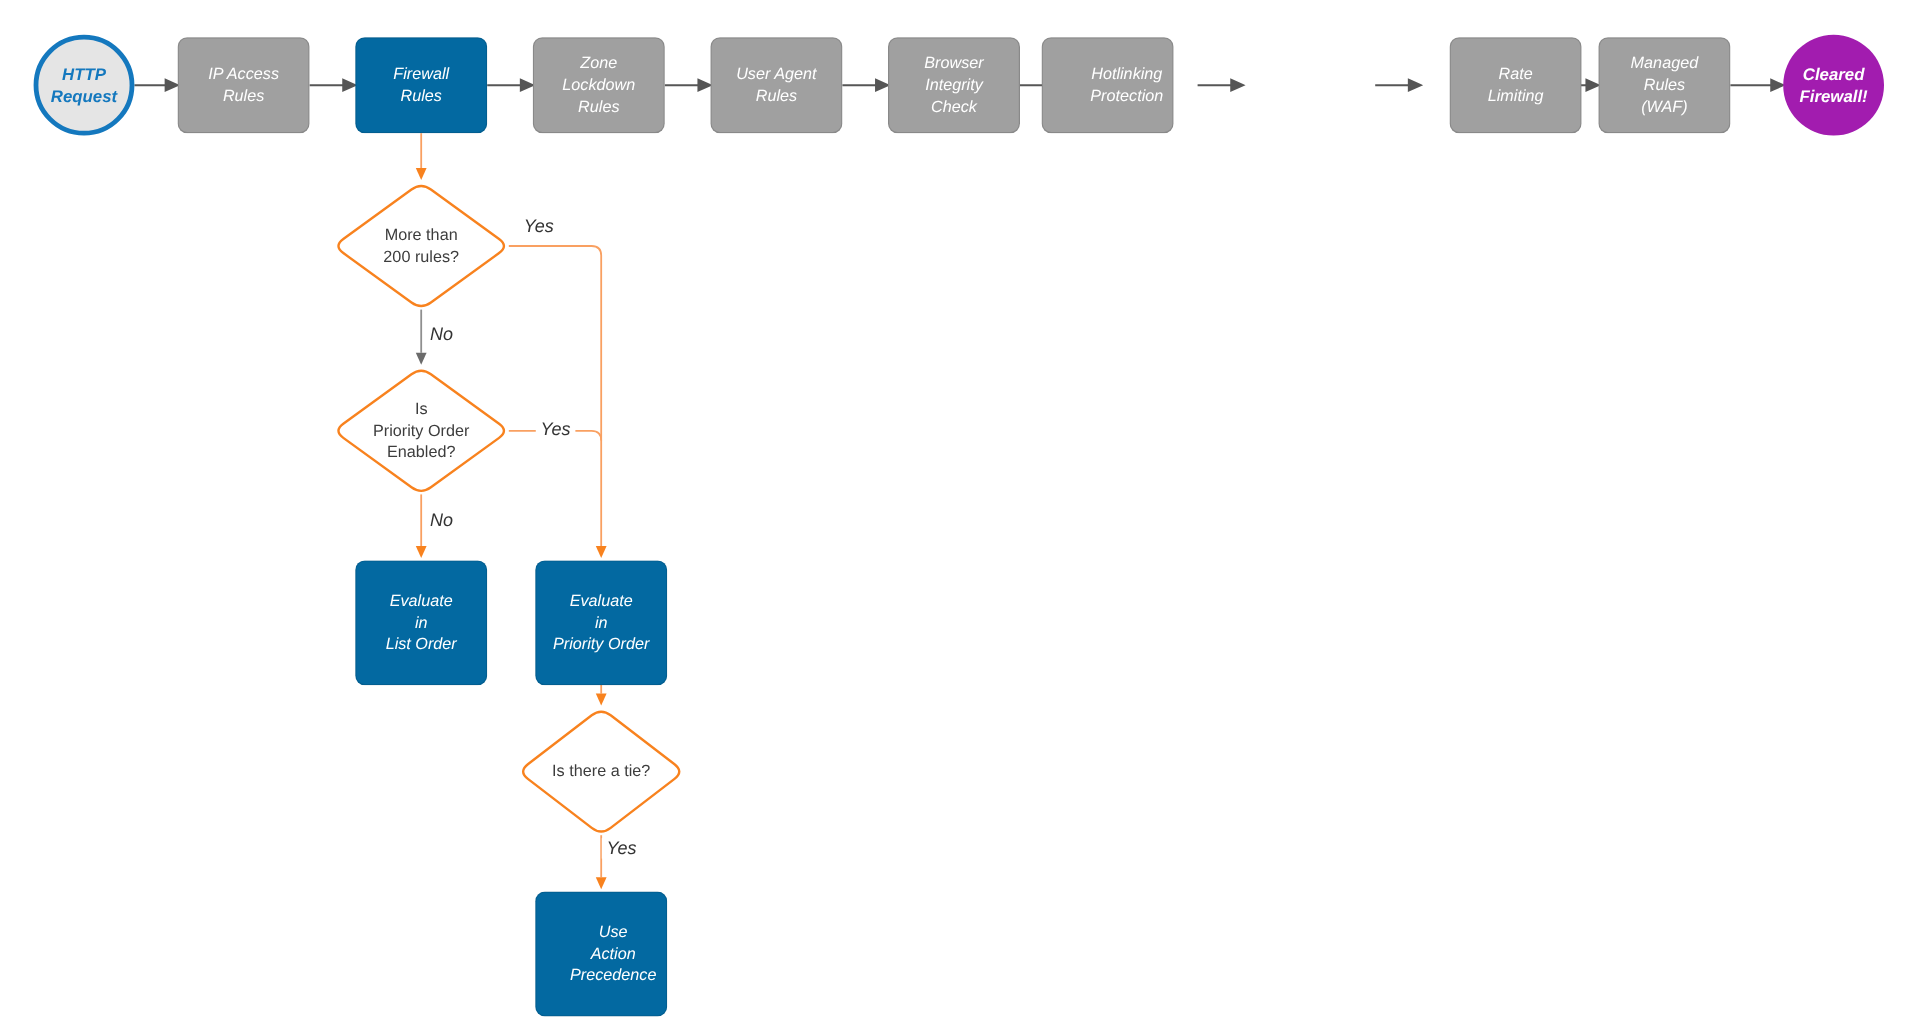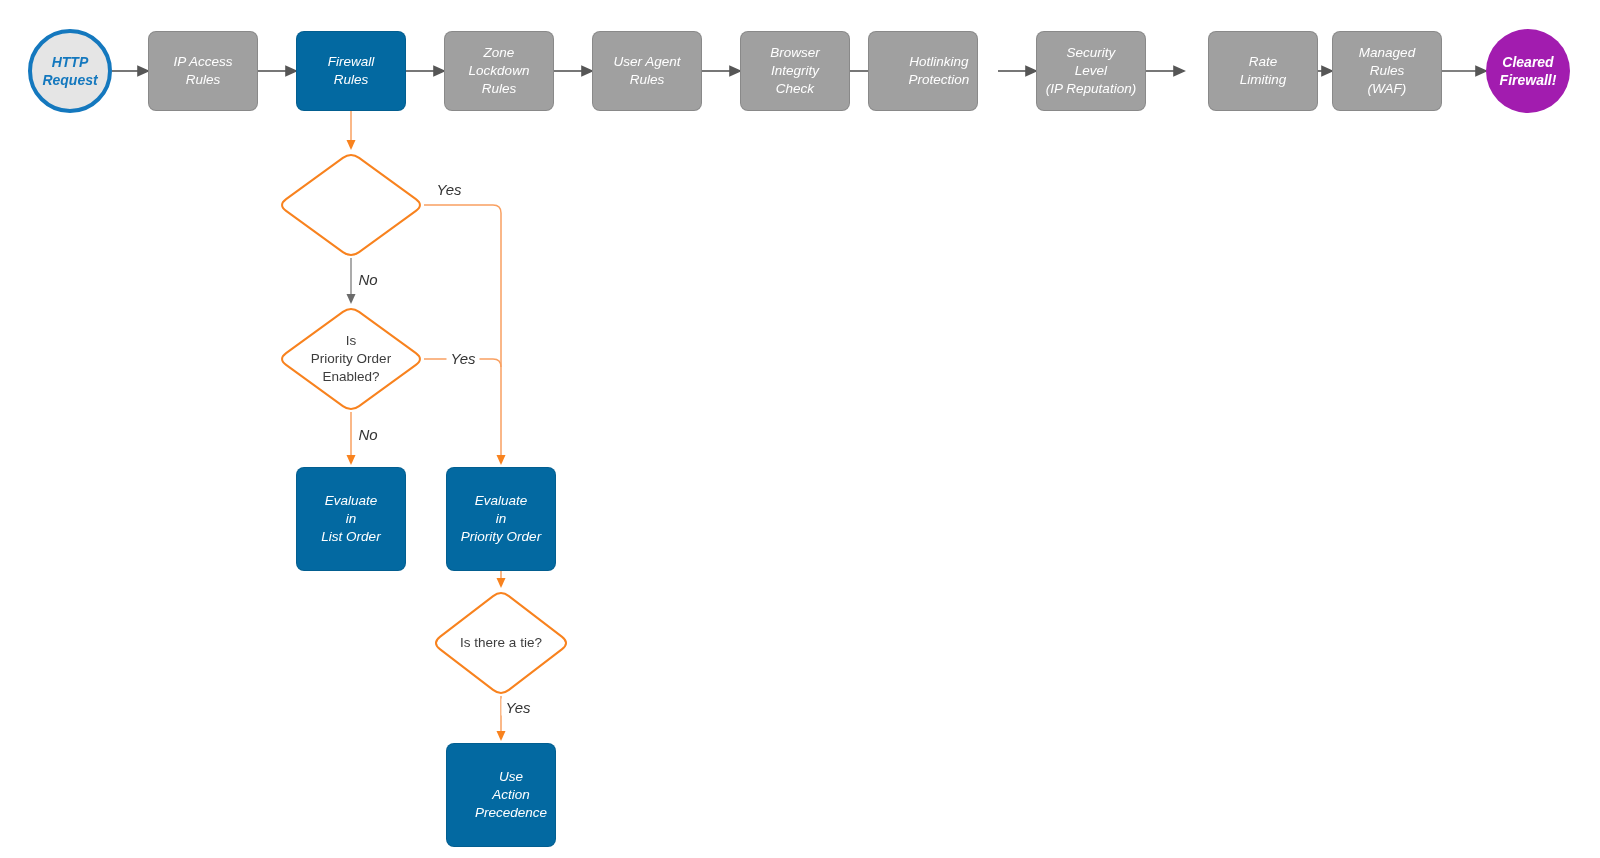--- a/index.html
+++ b/index.html
@@ -115,34 +115,33 @@
   <div class="node stage" style="left:592px;">User Agent
 Rules</div>
 
   <div class="node stage" style="left:740px;">Browser
 Integrity
 Check</div>
 
   <div class="node stage" style="left:868px;padding-left:32px;">Hotlinking
 Protection</div>
 
-  <div class="node stage" style="left:1036px;">Security
-Level
-(IP Reputation)</div>
 
   <div class="node stage" style="left:1184px;margin-left:24px;">Rate
 Limiting</div>
 
   <div class="node stage" style="left:1332px;">Managed
 Rules
 (WAF)</div>
 
   <div class="node circle end" style="left:1486px;top:29px;">Cleared
 Firewall!</div>
 
+  <div class="diamond-text" style="left:288px;top:170px;width:126px;height:70px;">More than
+200 rules?</div>
 
   <div class="diamond-text" style="left:288px;top:322px;width:126px;height:74px;">Is
 Priority Order
 Enabled?</div>
 
   <div class="diamond-text" style="left:438px;top:610px;width:126px;height:66px;">Is there a tie?</div>
 
   <div class="process" style="left:296px;top:467px;">Evaluate
 in
 List Order</div>

